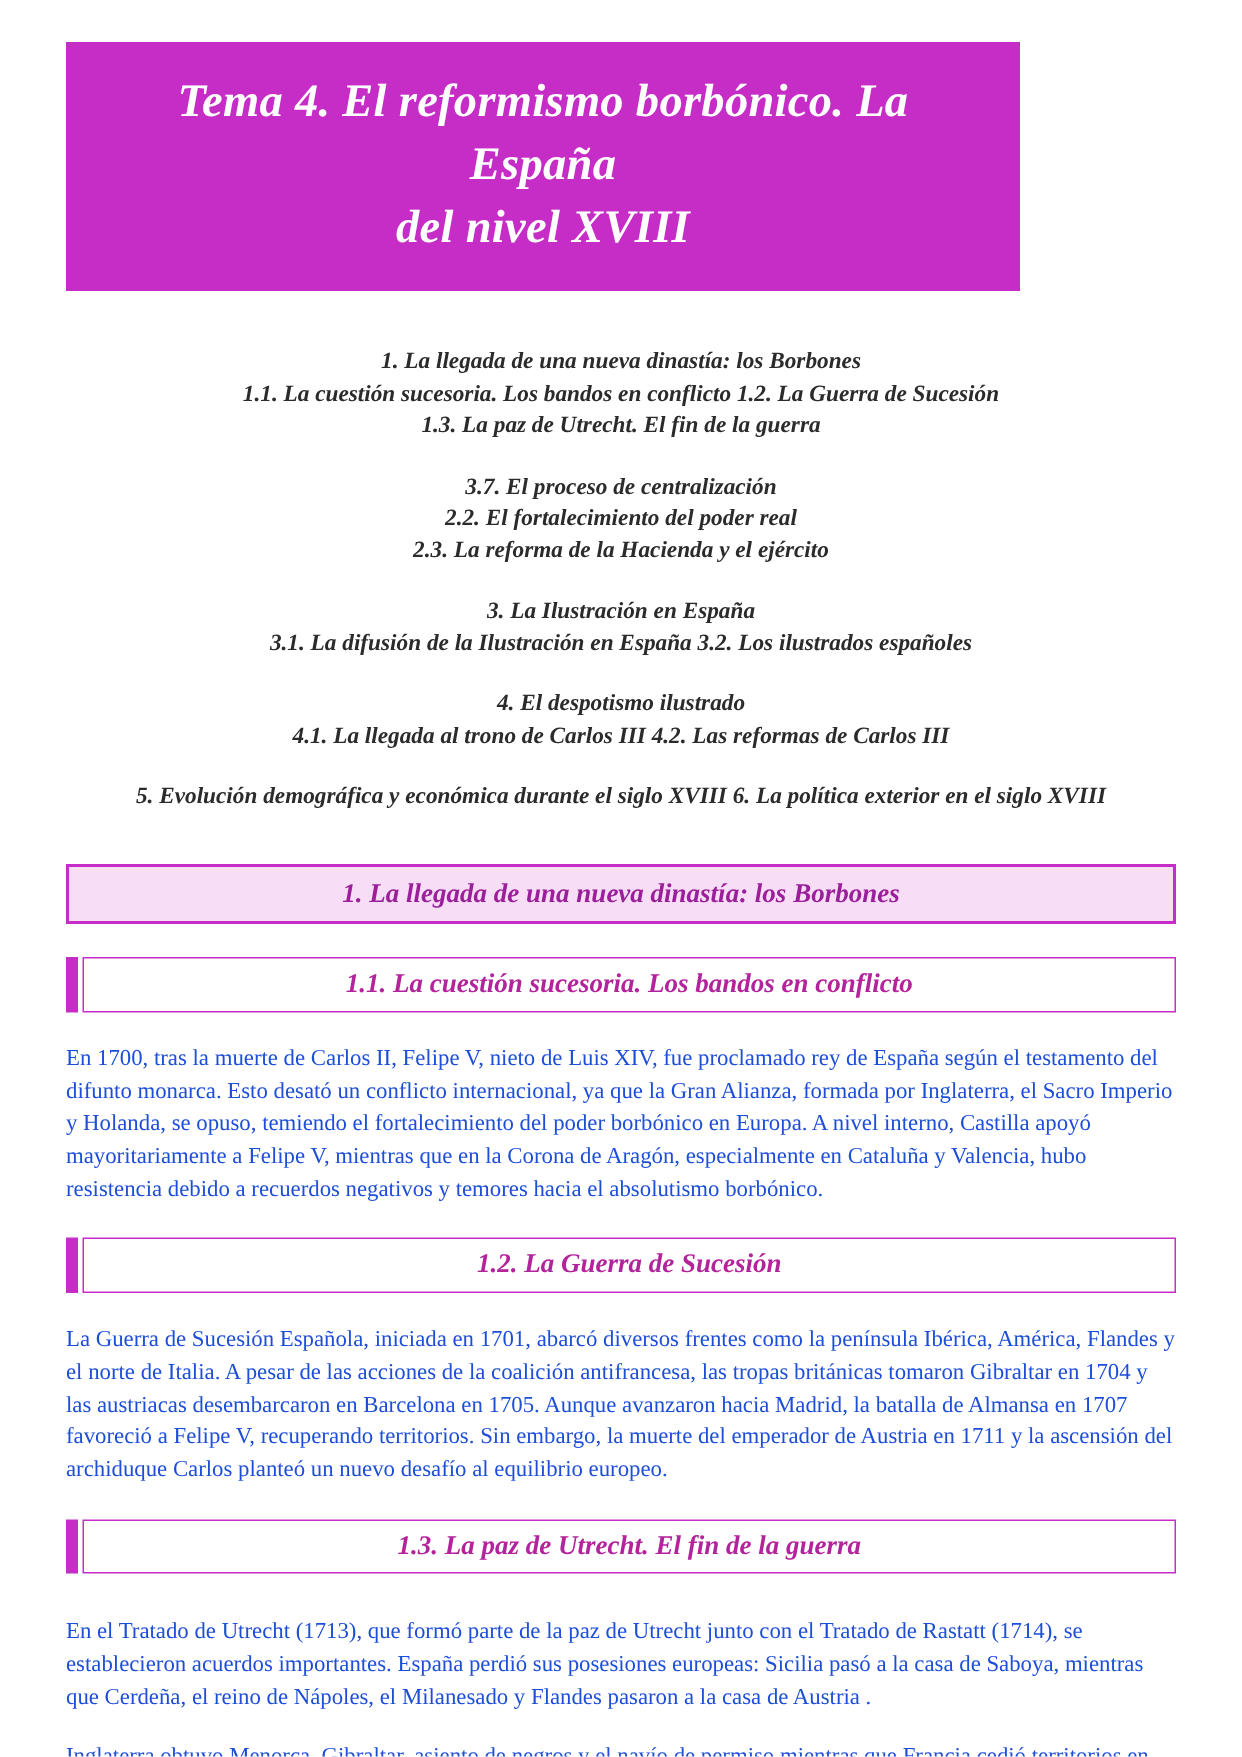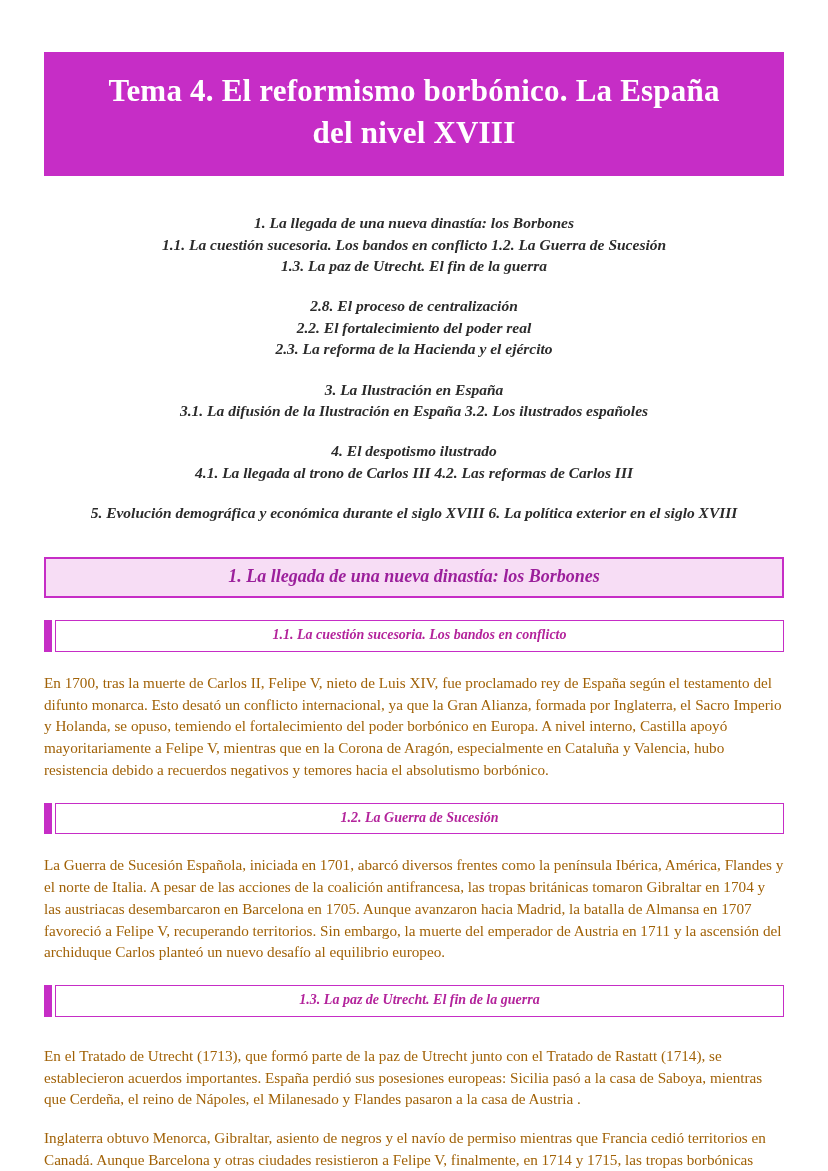--- a/index.html
+++ b/index.html
@@ -20,26 +20,27 @@
   .page {
     width: 828px;
     height: 1171px;
     box-sizing: border-box;
     padding: 0 44px;
     position: relative;
   }
 
   
   .title-banner {
-    margin-top: 52px;
+    margin-top: 28px;
     background: #C62DC6;
-    width: 740px;
+    width: 636px;
     box-sizing: border-box;
     padding: 18px 26px 22px 26px;
     text-align: center;
+    font-style: italic;
   }
   .title-banner .title-text {
     display: block;
     color: #ffffff;
     font-family: "Liberation Serif", "DejaVu Serif", serif;
     font-weight: bold;
     font-size: 31px;
     line-height: 1.36;
     letter-spacing: 0.2px;
   }
@@ -105,34 +106,34 @@
     border: 1.5px solid #C62DC6;
     box-sizing: border-box;
     padding: 6px 10px 7px 10px;
     text-align: center;
   }
   .h2-box .h2-text {
     display: block;
     font-family: "Liberation Serif", "DejaVu Serif", serif;
     font-style: italic;
     font-weight: bold;
-    font-size: 14px;
+    font-size: 18px;
     line-height: 1.2;
     color: #B3239B;
   }
 
   
   .para {
     width: 740px;
     box-sizing: border-box;
     margin-top: 17px;
     font-family: "Liberation Serif", "DejaVu Serif", serif;
     font-size: 15.2px;
     line-height: 1.43;
-    color: #a16207;
+    color: #1d4ed8;
     text-align: left;
   }
   .para.tight {
     margin-top: 28px;
   }
   .para.after-h2 {
     margin-top: 20px;
   }
 </style>
 </head>
@@ -147,21 +148,21 @@
 
   <div class="toc">
 
     <div class="toc-group">
       <span class="toc-line">1. La llegada de una nueva dinastía: los Borbones</span>
       <span class="toc-line">1.1. La cuestión sucesoria. Los bandos en conflicto 1.2. La Guerra de Sucesión</span>
       <span class="toc-line">1.3. La paz de Utrecht. El fin de la guerra</span>
     </div>
 
     <div class="toc-group">
-      <span class="toc-line">2.8. El proceso de centralización</span>
+      <span class="toc-line">3.7. El proceso de centralización</span>
       <span class="toc-line">2.2. El fortalecimiento del poder real</span>
       <span class="toc-line">2.3. La reforma de la Hacienda y el ejército</span>
     </div>
 
     <div class="toc-group">
       <span class="toc-line">3. La Ilustración en España</span>
       <span class="toc-line">3.1. La difusión de la Ilustración en España 3.2. Los ilustrados españoles</span>
     </div>
 
     <div class="toc-group">

